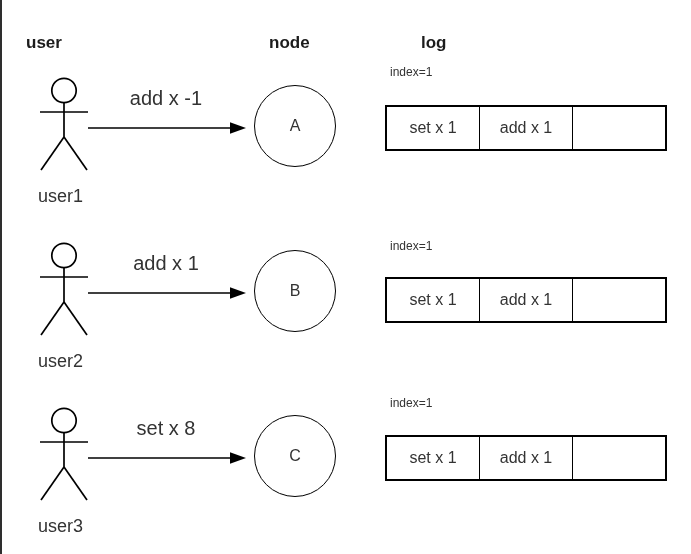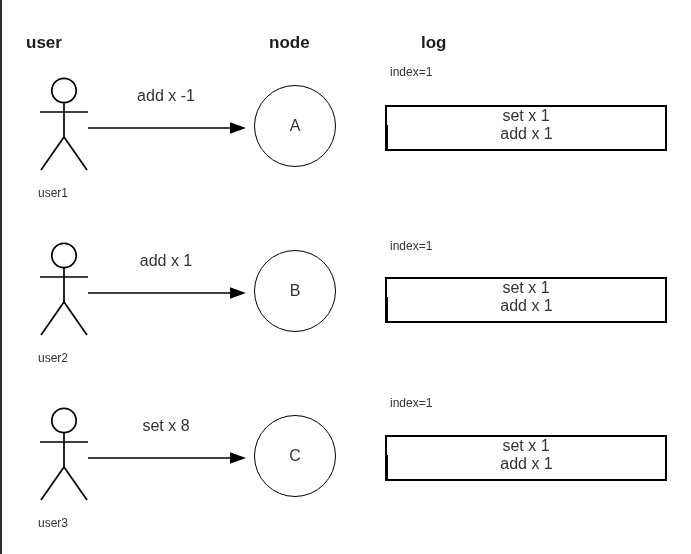--- a/index.html
+++ b/index.html
@@ -36,30 +36,30 @@
     top: calc(77px + var(--y));
     width: 62px;
     height: 100px;
   }
   .person svg { display: block; width: 100%; height: 100%; }
 
   .user-name {
     position: absolute;
     left: 36px;
     top: calc(186px + var(--y));
-    font-size: 12px;
+    font-size: 18px;
     white-space: nowrap;
   }
   .msg-label {
     position: absolute;
     left: 84px;
     top: calc(87px + var(--y));
     width: 160px;
     text-align: center;
-    font-size: 16px;
+    font-size: 20px;
     white-space: nowrap;
   }
   .arrow {
     position: absolute;
     left: 86px;
     top: calc(120px + var(--y));
     width: 158px;
     height: 16px;
   }
   .node-circle {
@@ -89,21 +89,20 @@
 
   .log-table {
     position: absolute;
     left: 383px;
     width: 282px;
     height: 46px;
     border: 2px solid #000000;
     box-sizing: border-box;
     display: flex;
     background: #ffffff;
-    flex-direction: column;
   }
   .row0 .log-table { top: 105px; }
   .row1 .log-table { top: 277px; }
   .row2 .log-table { top: 435px; }
 
   .log-cell {
     flex: 1;
     display: flex;
     align-items: center;
     justify-content: center;

